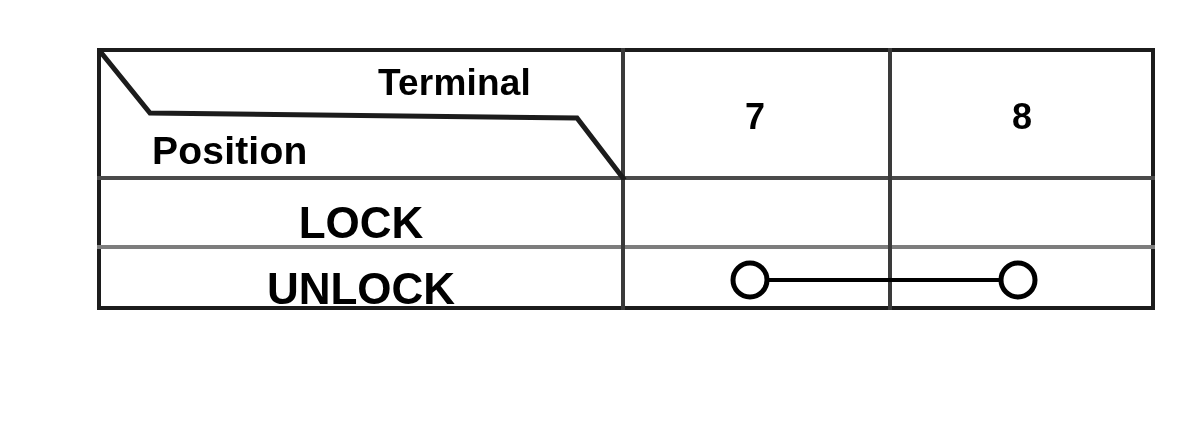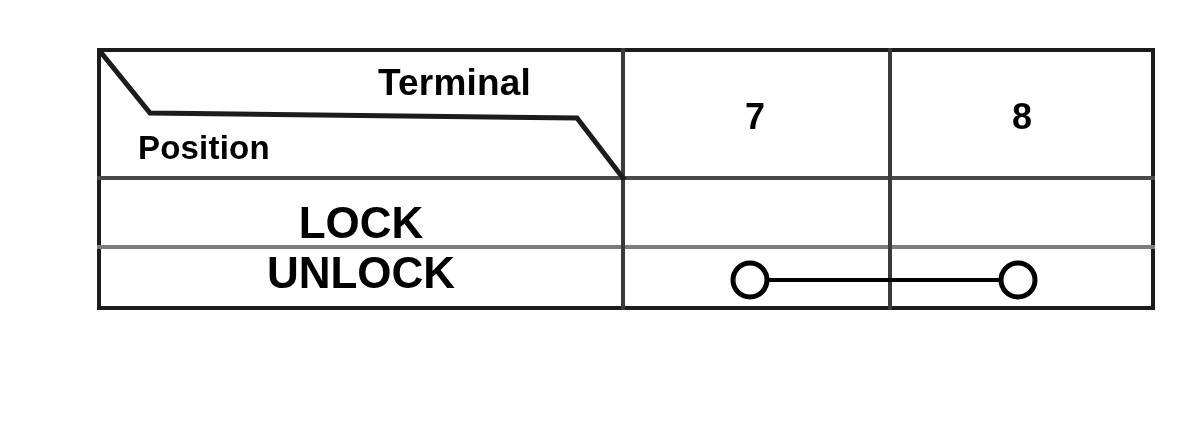--- a/index.html
+++ b/index.html
@@ -74,43 +74,43 @@
     white-space: nowrap;
   }
 
   .lbl-terminal {
     left: 378px;
     top: 62px;
     font-size: 37px;
     letter-spacing: 0.2px;
   }
   .lbl-position {
-    left: 138px;
+    left: 152px;
     top: 129px;
-    font-size: 33px;
+    font-size: 39px;
     letter-spacing: 0.2px;
   }
 
   .term-head {
     top: 96px;
     font-size: 36px;
     width: 264px;
     text-align: center;
   }
   .term-head.t7 { left: 623px; }
   .term-head.t8 { left: 890px; }
 
   .row-label {
     left: 101px;
     width: 520px;
     text-align: center;
     font-size: 44px;
   }
   .row-label.lock   { top: 198px; }
-  .row-label.unlock { top: 248px; text-align: center; }
+  .row-label.unlock { top: 264px; text-align: center; }
 
   
   .continuity {
     position: absolute;
     left: 621px;
     top: 247px;
     width: 534px;
     height: 63px;
   }
 </style>

